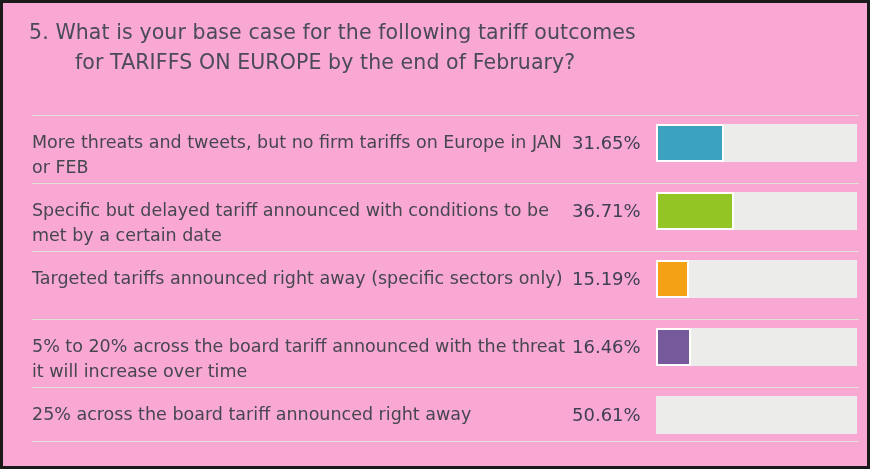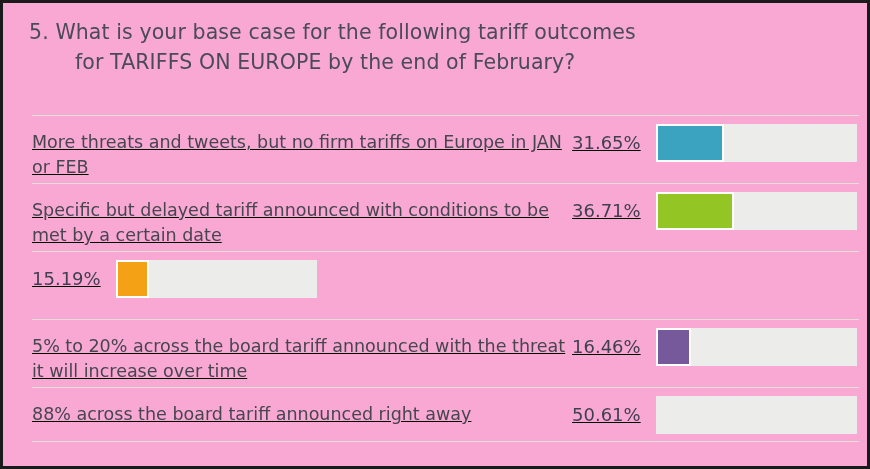--- a/index.html
+++ b/index.html
@@ -48,21 +48,20 @@
     right: 0;
   }
   .answer-row {
     position: relative;
     margin: 0 8px 0 29px;
     border-top: 1px solid #e1e0d9;
     box-sizing: border-box;
     height: 68px;
     display: flex;
     align-items: flex-start;
-    text-decoration: underline;
   }
   .answer-row.single {
     height: 55px;
   }
   .answer-row:last-child {
     border-bottom: 1px solid #e1e0d9;
   }
 
   .label-cell {
     width: 540px;
@@ -132,38 +131,39 @@
       <div class="answer-row">
         <div class="label-cell">Specific but delayed tariff announced with conditions to be met by a certain date</div>
         <div class="pct-cell">36.71%</div>
         <div class="bar-cell">
           <div class="bar-track" style="width: 201px; background: rgb(236, 236, 235);">
             <div class="bar-fill" style="width: 78px; background: rgb(147, 197, 36);"></div>
           </div>
         </div>
       </div>
       <div class="answer-row">
+        <div class="label-cell">Targeted tariffs announced right away (specific sectors only)</div>
         <div class="pct-cell">15.19%</div>
         <div class="bar-cell">
           <div class="bar-track" style="width: 201px; background: rgb(236, 236, 235);">
             <div class="bar-fill" style="width: 33px; background: rgb(245, 161, 21);"></div>
           </div>
         </div>
       </div>
       <div class="answer-row">
         <div class="label-cell">5% to 20% across the board tariff announced with the threat it will increase over time</div>
         <div class="pct-cell">16.46%</div>
         <div class="bar-cell">
           <div class="bar-track" style="width: 201px; background: rgb(236, 236, 235);">
             <div class="bar-fill" style="width: 35px; background: rgb(118, 89, 155);"></div>
           </div>
         </div>
       </div>
       <div class="answer-row single">
-        <div class="label-cell">88% across the board tariff announced right away</div>
+        <div class="label-cell">25% across the board tariff announced right away</div>
         <div class="pct-cell">50.61%</div>
         <div class="bar-cell">
           <div class="bar-track" style="width: 201px; background: rgb(236, 236, 235);"></div>
         </div>
       </div>
     </div>
 
 </div>
 
 </body></html>

